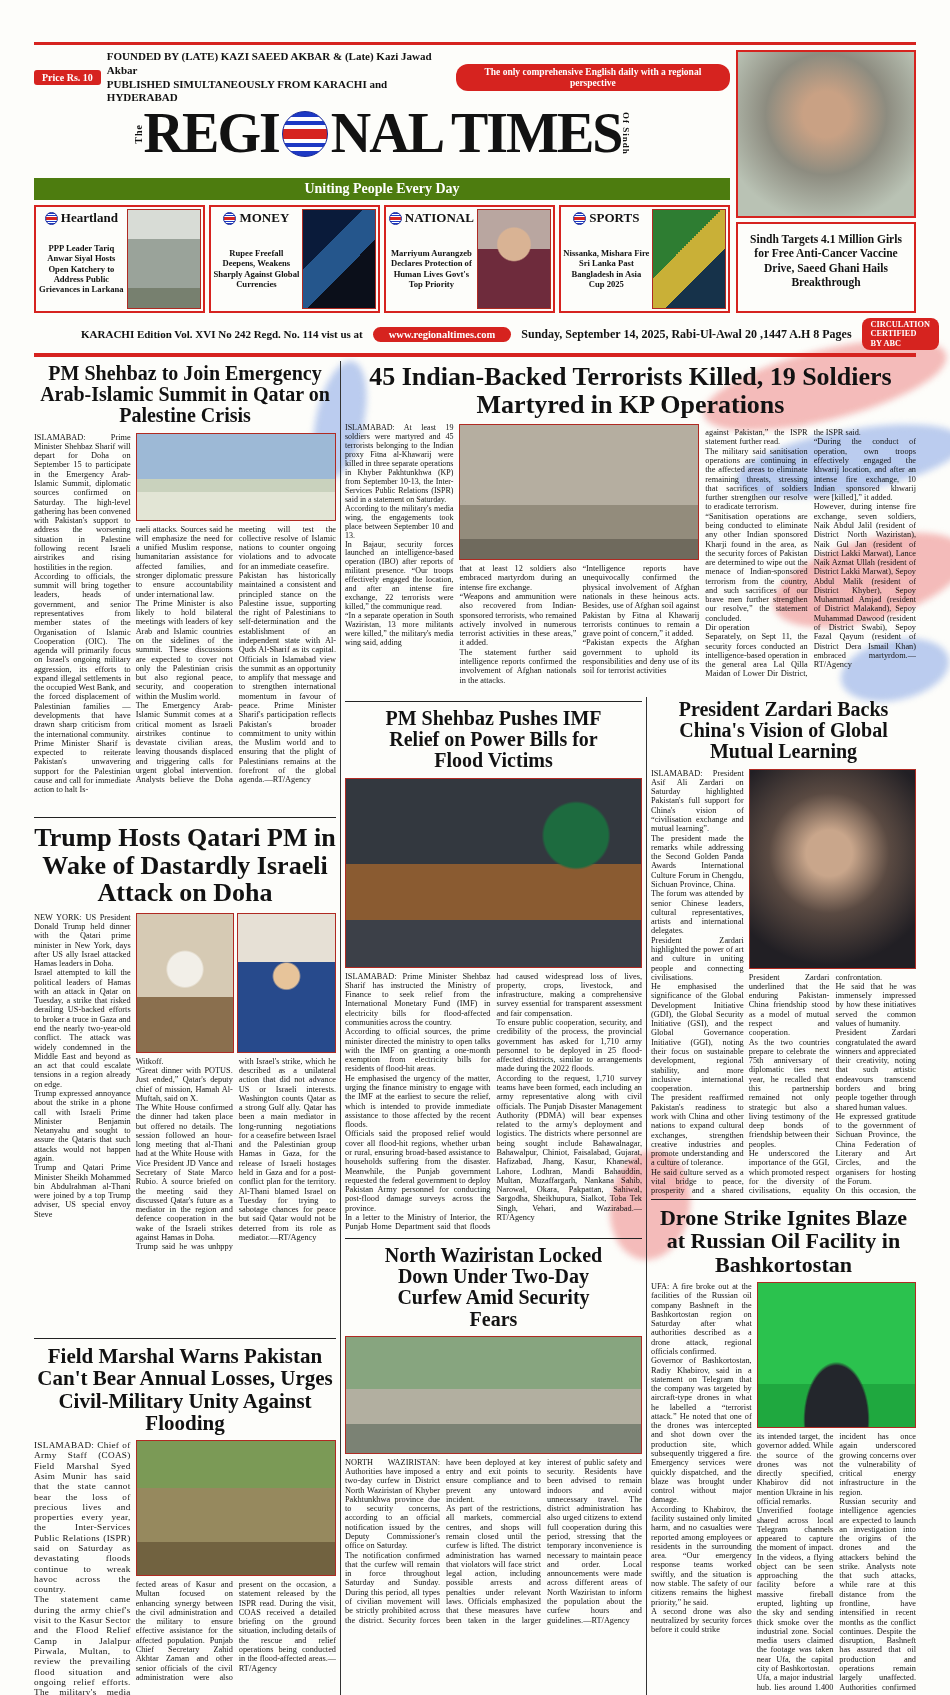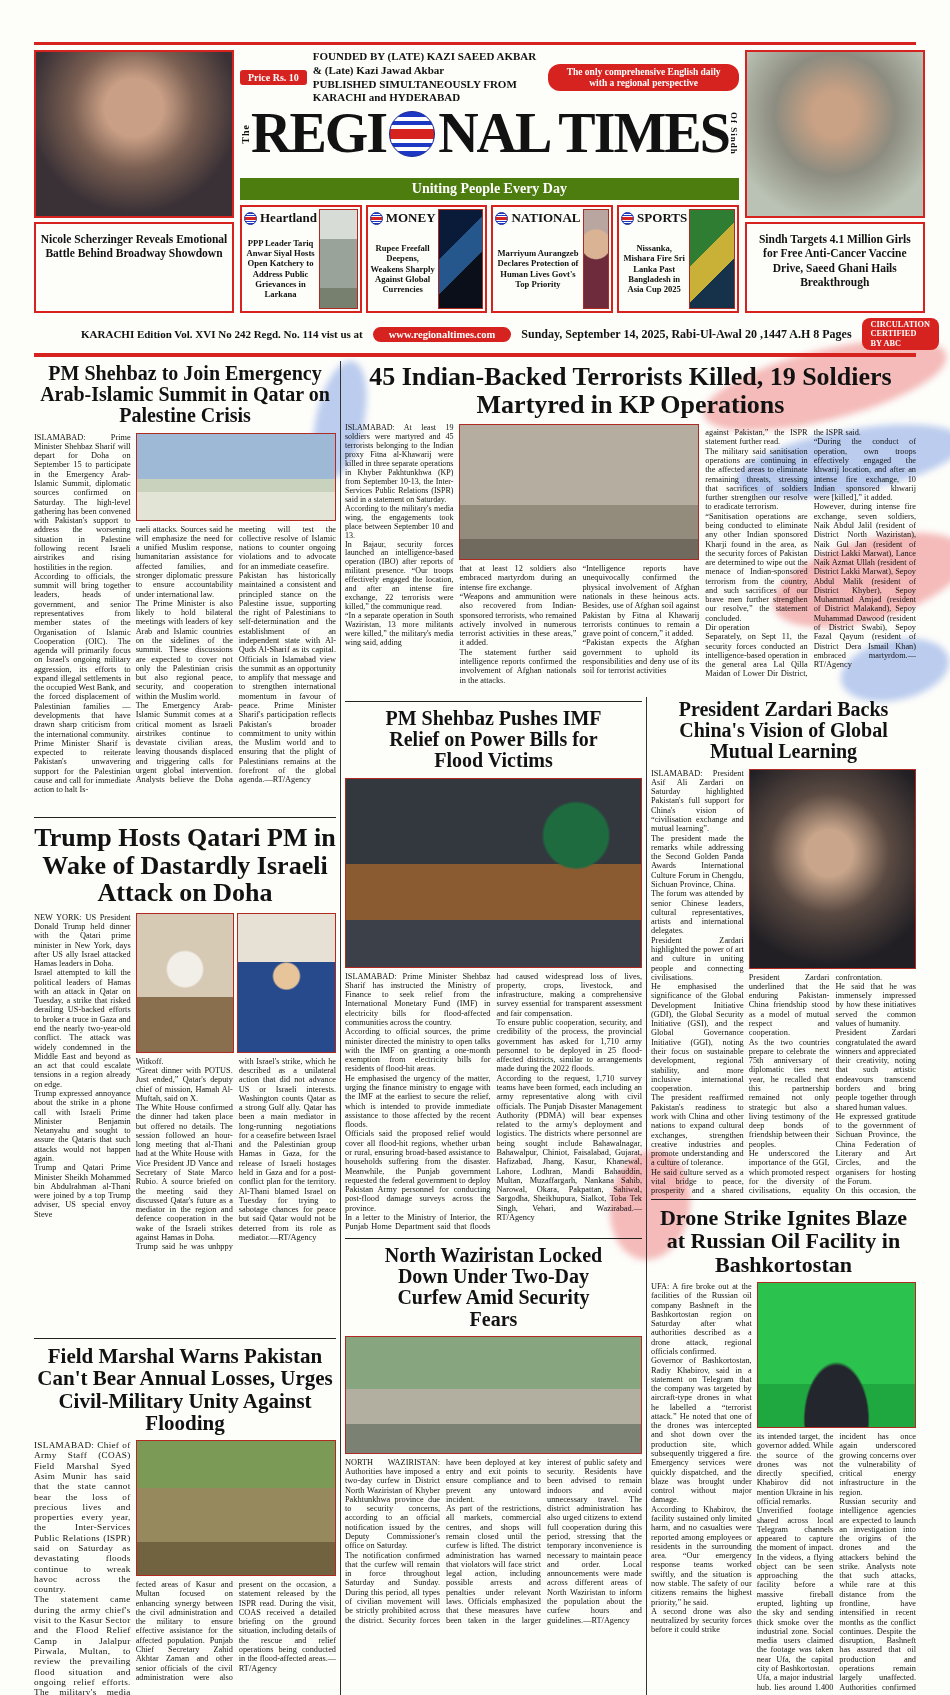--- a/index.html
+++ b/index.html
@@ -128,24 +128,20 @@
   <div class="wm wm-blue wm2"></div>
   <div class="wm wm-pink wm3"></div>
   <div class="wm wm-blue wm4"></div>
   <div class="wm wm-pink wm5"></div>
   <div class="wm wm-blue wm6"></div>
 
   <div class="inner">
     <div class="top-rule"></div>
 
     <header class="header">
-      <div class="rail">
-        <div class="photo-frame ph-nicole"></div>
-        <div class="caption-box">Nicole Scherzinger Reveals Emotional Battle Behind Broadway Showdown</div>
-      </div>
 
       <div class="center">
         <div class="topline">
           <span class="price-badge">Price Rs. 10</span>
           <div class="founders">
             <div>FOUNDED BY (LATE) KAZI SAEED AKBAR &amp; (Late) Kazi Jawad Akbar</div>
             <div>PUBLISHED SIMULTANEOUSLY FROM KARACHI and HYDERABAD</div>
           </div>
           <span class="tagline-pill">The only comprehensive English daily with a regional perspective</span>
         </div>

